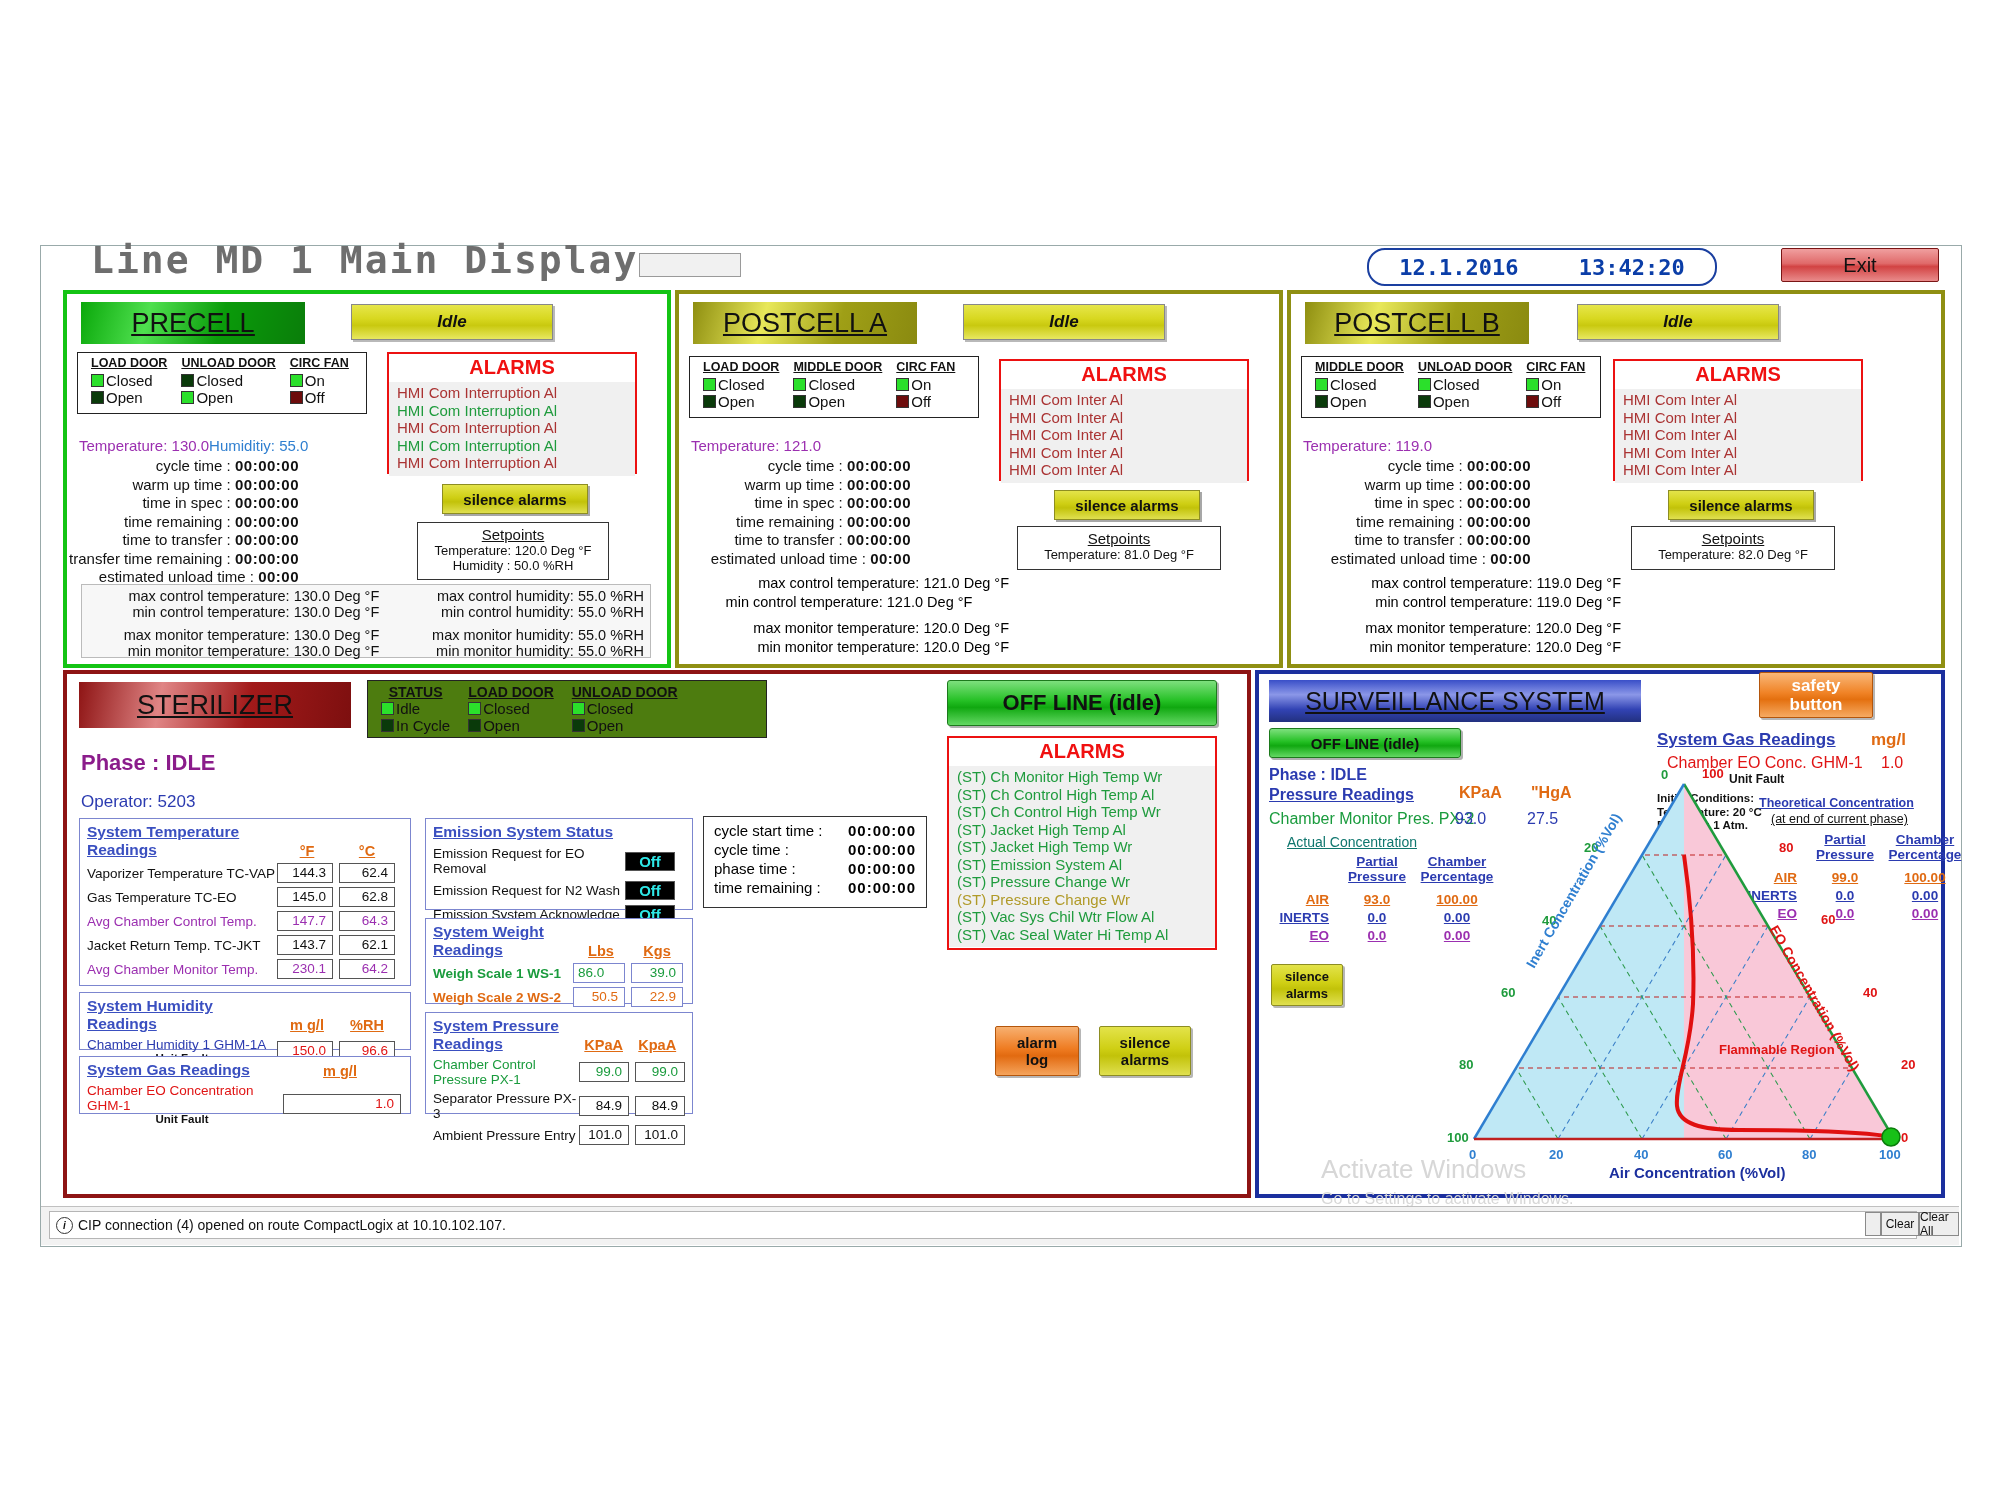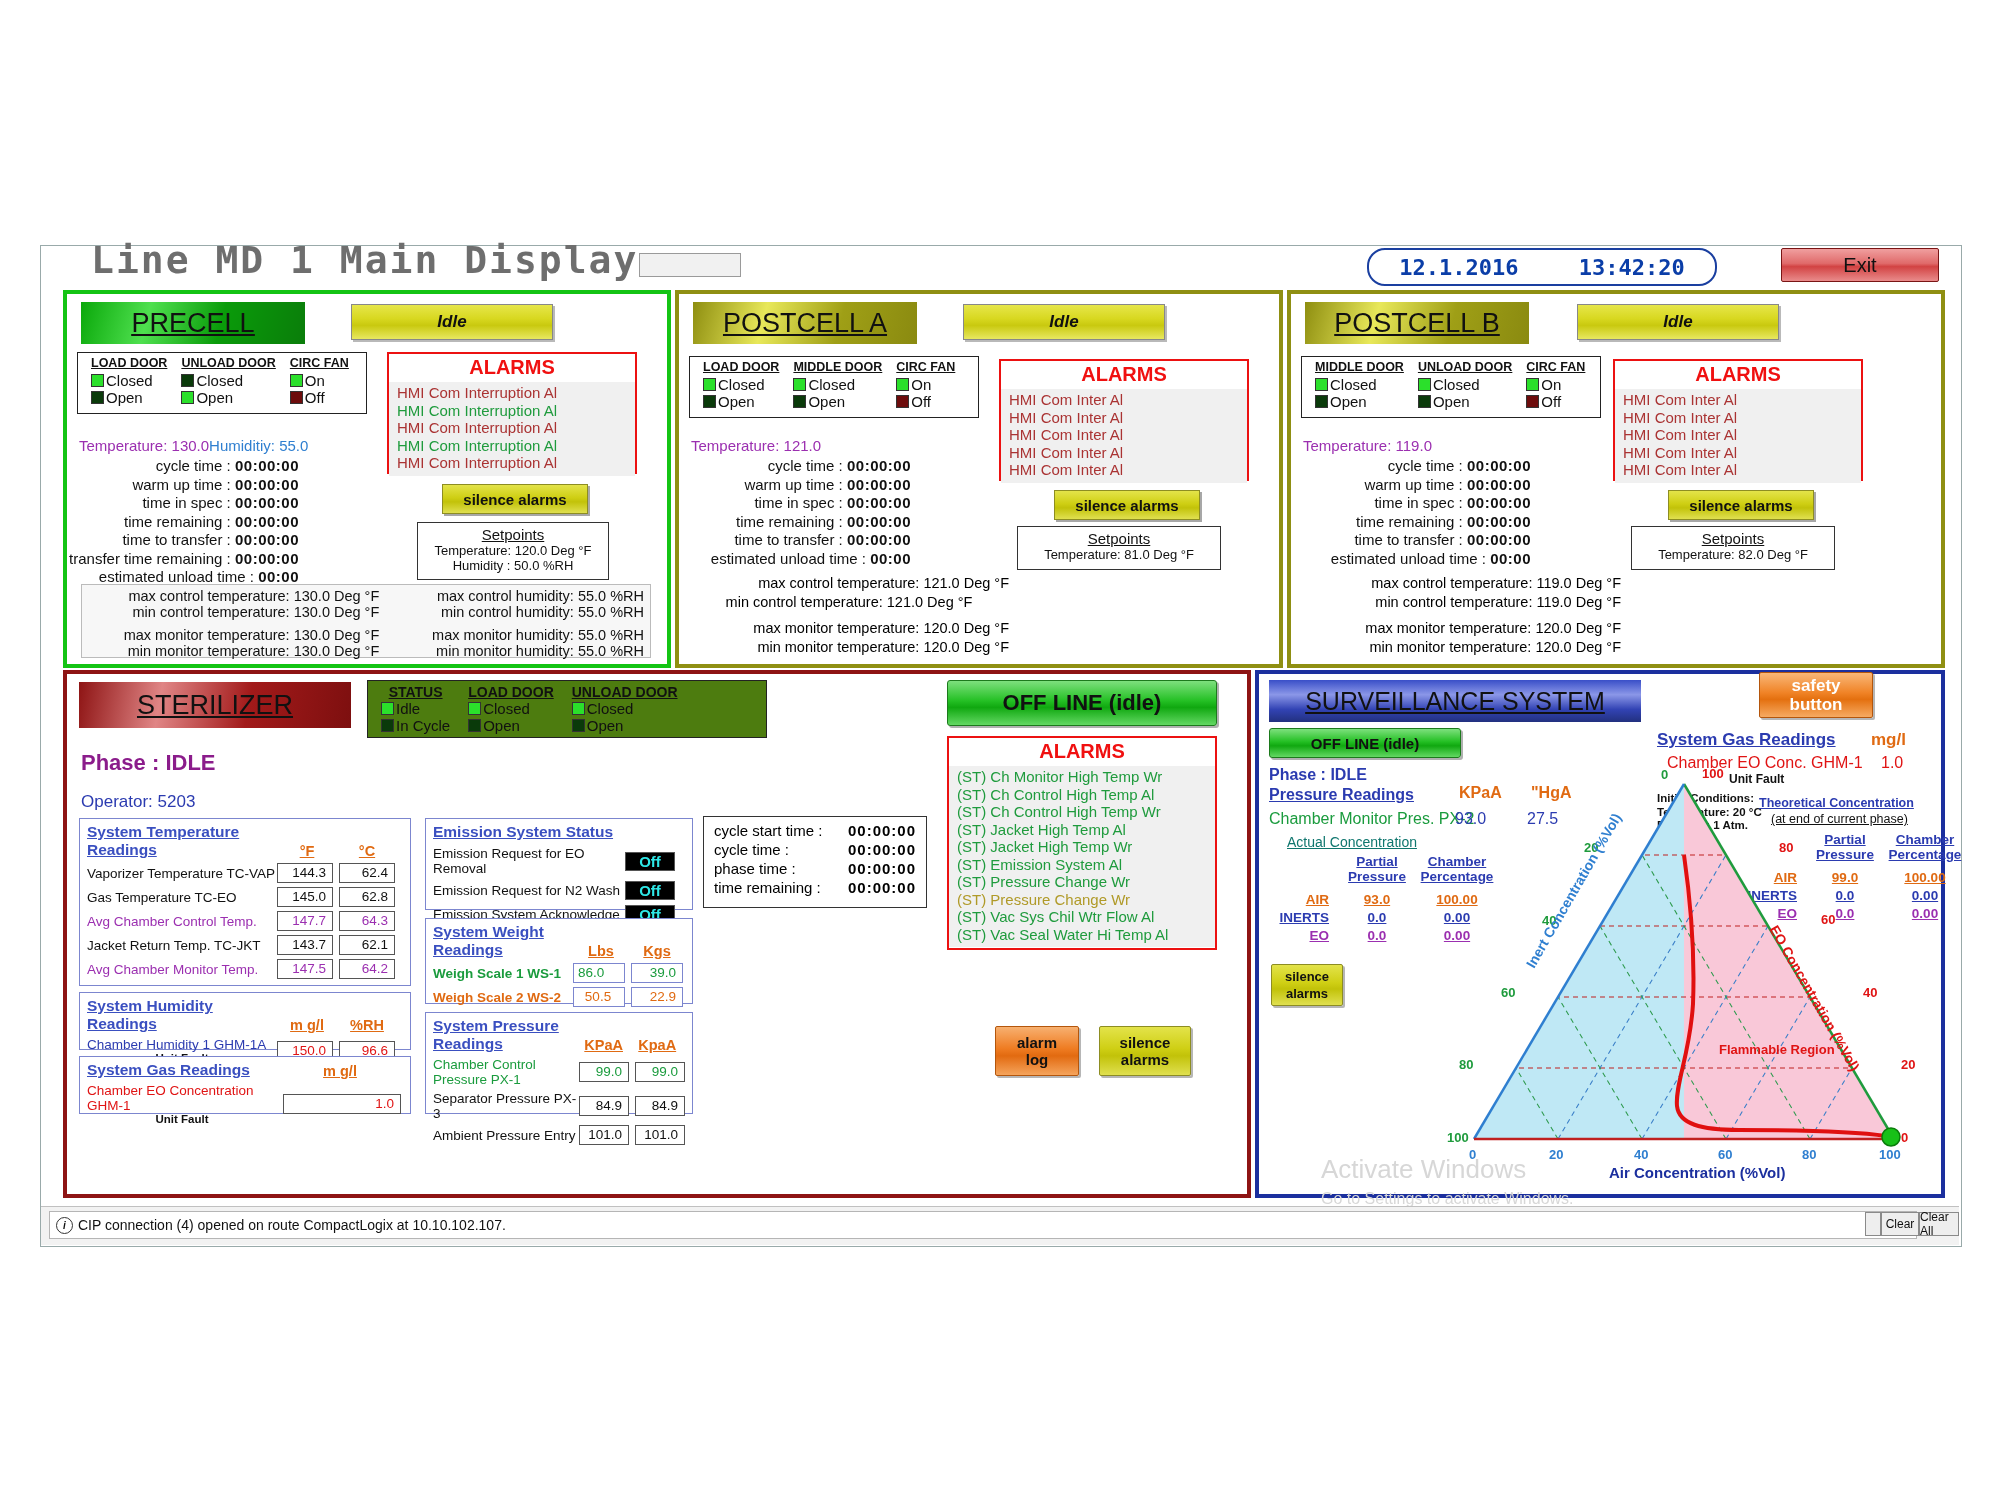--- a/index.html
+++ b/index.html
@@ -496,21 +496,21 @@
         <div class="val v-pur" style="width:56px">147.7</div>
         <div class="val v-pur" style="width:56px;margin-left:6px">64.3</div>
       </div>
       <div class="trow">
         <div class="r-name nm-blk" style="width:190px">Jacket Return Temp. TC-JKT</div>
         <div class="val v-blk" style="width:56px">143.7</div>
         <div class="val v-blk" style="width:56px;margin-left:6px">62.1</div>
       </div>
       <div class="trow">
         <div class="r-name nm-pur" style="width:190px">Avg Chamber Monitor Temp.</div>
-        <div class="val v-pur" style="width:56px">147.5</div>
+        <div class="val v-pur" style="width:56px">230.1</div>
         <div class="val v-pur" style="width:56px;margin-left:6px">64.2</div>
       </div>
     </div>
 
     <div class="tbl" style="left:12px;top:318px;width:332px;height:58px;">
       <div class="thead">
         <div class="t-name" style="width:190px">System Humidity Readings</div>
         <div class="t-unit" style="width:60px">m g/l</div>
         <div class="t-unit" style="width:60px">%RH</div>
       </div>
@@ -560,21 +560,21 @@
         <div class="t-unit" style="width:56px">Lbs</div>
         <div class="t-unit" style="width:56px">Kgs</div>
       </div>
       <div class="trow">
         <div class="r-name nm-grn" style="width:140px;font-weight:bold">Weigh Scale 1 WS-1</div>
         <div class="val v-grn" style="width:52px;border:1.5px solid #7c86cf;text-align:left;padding-left:4px">86.0</div>
         <div class="val v-grn" style="width:52px;margin-left:6px;border:1.5px solid #7c86cf">39.0</div>
       </div>
       <div class="trow">
         <div class="r-name nm-org" style="width:140px;font-weight:bold">Weigh Scale 2 WS-2</div>
-        <div class="val v-org" style="width:52px;border:1.5px solid #7c86cf;text-align:center;padding-left:4px">50.5</div>
+        <div class="val v-org" style="width:52px;border:1.5px solid #7c86cf;text-align:right;padding-left:4px">50.5</div>
         <div class="val v-org" style="width:52px;margin-left:6px;border:1.5px solid #7c86cf">22.9</div>
       </div>
     </div>
 
     <div class="tbl" style="left:358px;top:338px;width:268px;height:102px;">
       <div class="thead">
         <div class="t-name" style="width:146px">System Pressure Readings</div>
         <div class="t-unit" style="width:52px">KPaA</div>
         <div class="t-unit" style="width:56px">KpaA</div>
       </div>

